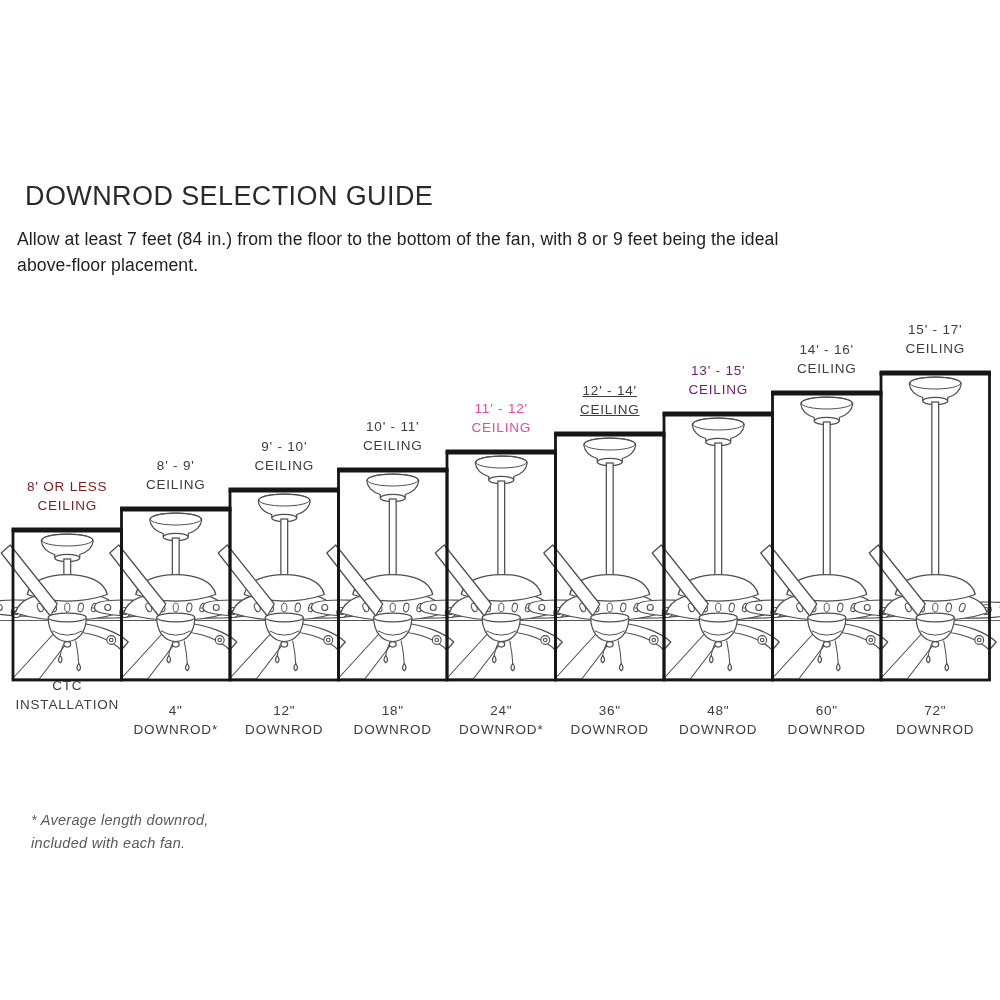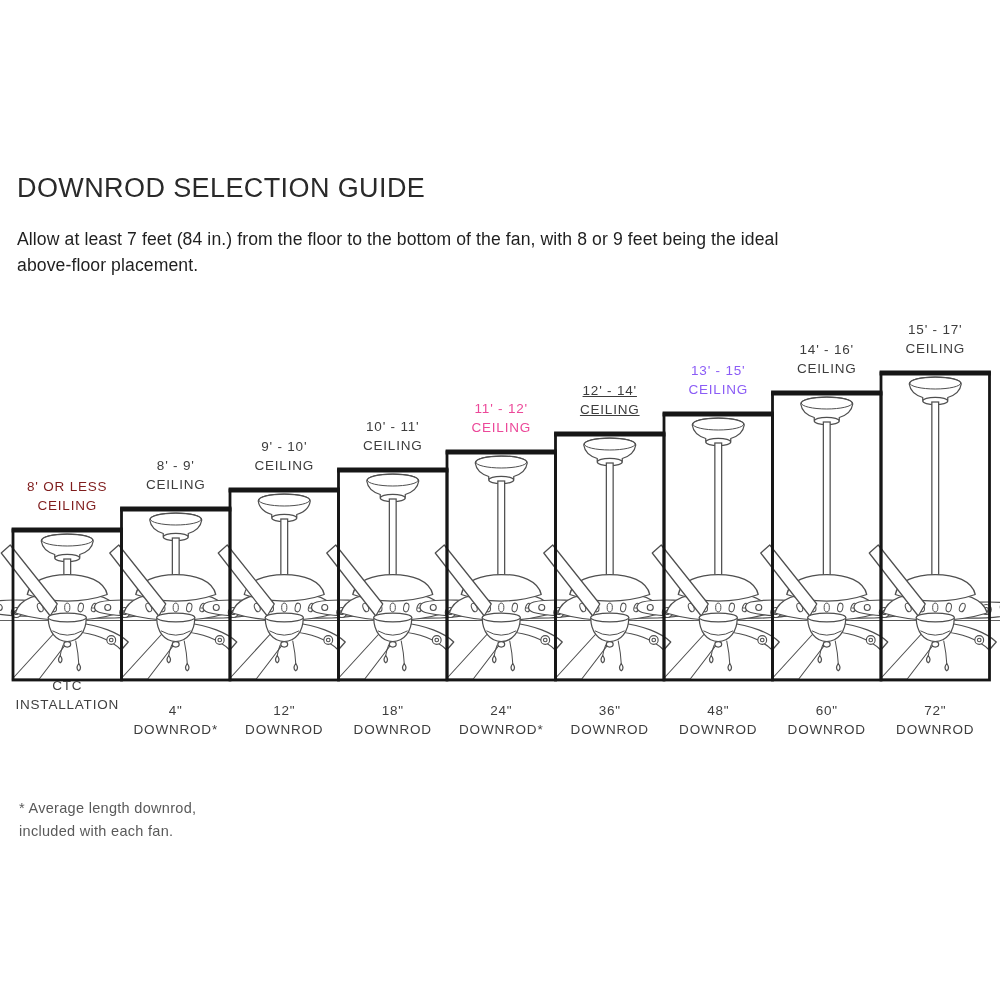--- a/index.html
+++ b/index.html
@@ -1,38 +1,38 @@
 <!DOCTYPE html>
 <html><head>
 <meta charset="utf-8">
 <style>
   html,body{margin:0;padding:0;background:#fff;}
   .page{
     position:relative;width:1000px;height:1000px;background:#fff;overflow:hidden;
     font-family:"Liberation Sans",sans-serif;
   }
   .title{
-    position:absolute;left:13px;top:169px;margin:4px;
+    position:absolute;left:13px;top:169px;margin:12px;
     font-size:27px;font-weight:normal;letter-spacing:.4px;color:#2a2a2a;
   }
   .intro{
     position:absolute;left:13px;top:222px;margin:4px;
     font-size:17.6px;line-height:26px;letter-spacing:.1px;color:#1f1f1f;
   }
   .intro span{display:block;white-space:nowrap;}
   .diagram{position:absolute;left:0;top:0;width:1000px;height:1000px;}
   .art{position:absolute;left:0;top:0;}
   .plabel{
     position:absolute;width:136px;text-align:center;
     font-size:13.5px;line-height:19px;letter-spacing:.8px;color:#3d3d3d;
   }
   .plabel span{display:block;white-space:nowrap;}
   .footnote{
-    position:absolute;left:15px;top:793px;margin:4px;
-    font-size:14.5px;line-height:22.5px;letter-spacing:.3px;color:#5a5a5a;
+    position:absolute;left:15px;top:793px;margin:16px;
+    font-style:italic;font-size:14.5px;line-height:22.5px;letter-spacing:.3px;color:#5a5a5a;
   }
   .footnote span{display:block;}
 </style>
 </head>
 <body>
 
 <div class="page">
 
   <h1 class="title" style="color: rgb(42, 42, 42);">DOWNROD SELECTION GUIDE</h1>
 
@@ -429,21 +429,21 @@
         <span>DOWNROD*</span>
       </div>
       <div class="plabel" style="left: 541.75px; top: 381px; color: rgb(61, 61, 61); text-decoration: underline;">
         <span>12' - 14'</span>
         <span>CEILING</span>
       </div>
       <div class="plabel" style="left: 541.75px; top: 701px; color: rgb(61, 61, 61);">
         <span>36"</span>
         <span>DOWNROD</span>
       </div>
-      <div class="plabel" style="left: 650.25px; top: 361px; color: #8b5cf6; text-align: center;">
+      <div class="plabel" style="left: 650.25px; top: 361px; color: #701a75; text-align: center;">
         <span>13' - 15'</span>
         <span>CEILING</span>
       </div>
       <div class="plabel" style="left: 650.25px; top: 701px; color: rgb(61, 61, 61);">
         <span>48"</span>
         <span>DOWNROD</span>
       </div>
       <div class="plabel" style="left: 758.75px; top: 340px; color: rgb(61, 61, 61);">
         <span>14' - 16'</span>
         <span>CEILING</span>

